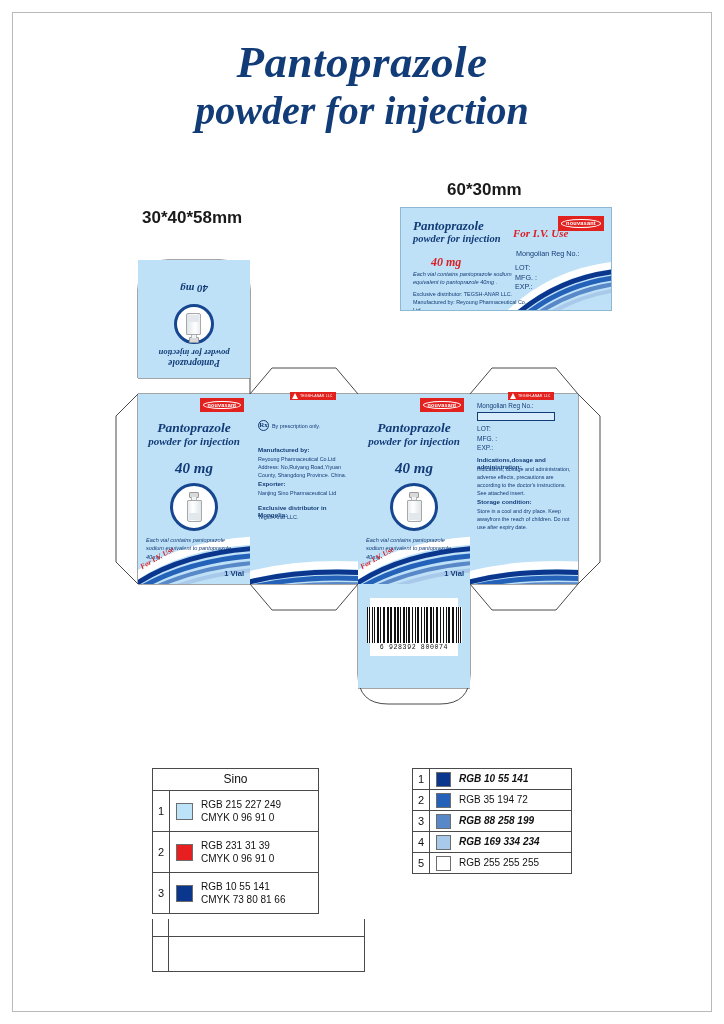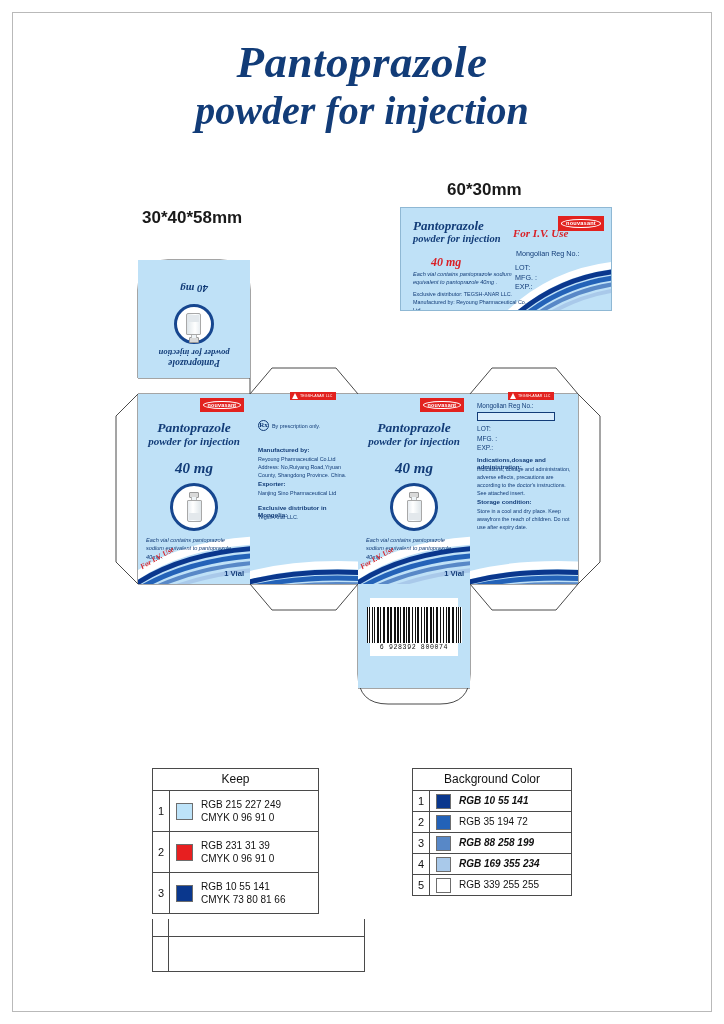--- a/index.html
+++ b/index.html
@@ -596,21 +596,21 @@
     <span class="tri"></span>
     <span>TEGSH-ANAR LLC</span>
   </div>
   <div class="warn-tag" id="warn-b">
     <span class="tri"></span>
     <span>TEGSH-ANAR LLC</span>
   </div>
 </div>
 
 <div class="ctable" id="table-color">
-  <div class="thead">Keep</div>
+  <div class="thead">Sino</div>
   <div id="color-rows">
       <div class="crow">
         <div class="cidx">1</div>
         <div class="cbody">
           <div class="swatch" style="background: rgb(189, 227, 249);"></div>
           <div class="cinfo">
             <div>RGB 215 227 249</div>
             <div>CMYK 0 96 91 0</div>
           </div>
         </div>
@@ -635,21 +635,20 @@
           </div>
         </div>
       </div>
     </div>
 </div>
 <div id="table-color-foot1"></div>
 <div id="table-color-foot2"></div>
 <div id="table-color-spine"></div>
 
 <div class="ctable" id="table-bg">
-  <div class="thead">Background Color</div>
   <div id="bg-rows">
       <div class="crow">
         <div class="cidx">1</div>
         <div class="cbody">
           <div class="swatch" style="background: rgb(10, 55, 141);"></div>
           <div class="cinfo">
             <div class="it">RGB 10 55 141</div>
           </div>
         </div>
       </div>
@@ -669,27 +668,27 @@
           <div class="cinfo">
             <div class="it">RGB 88 258 199</div>
           </div>
         </div>
       </div>
       <div class="crow">
         <div class="cidx">4</div>
         <div class="cbody">
           <div class="swatch" style="background: rgb(169, 201, 234);"></div>
           <div class="cinfo">
-            <div class="it">RGB 169 355 234</div>
+            <div class="it">RGB 169 334 234</div>
           </div>
         </div>
       </div>
       <div class="crow">
         <div class="cidx">5</div>
         <div class="cbody">
           <div class="swatch" style="background: rgb(255, 255, 255);"></div>
           <div class="cinfo">
-            <div>RGB 339 255 255</div>
+            <div>RGB 255 255 255</div>
           </div>
         </div>
       </div>
     </div>
 </div>
 
 </body></html>

